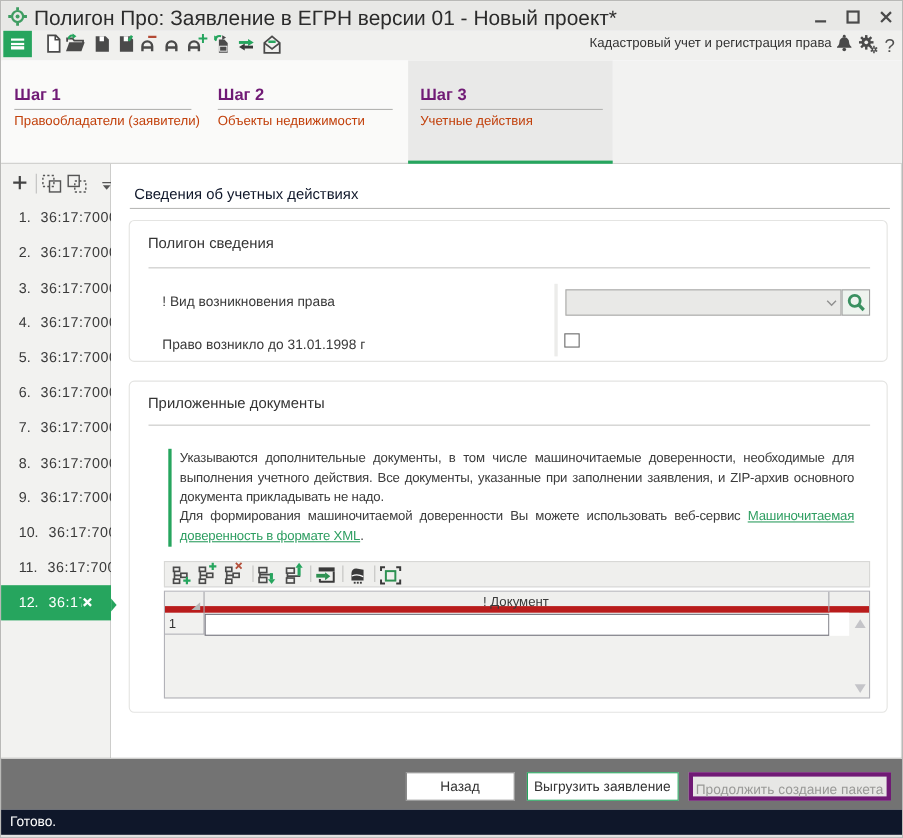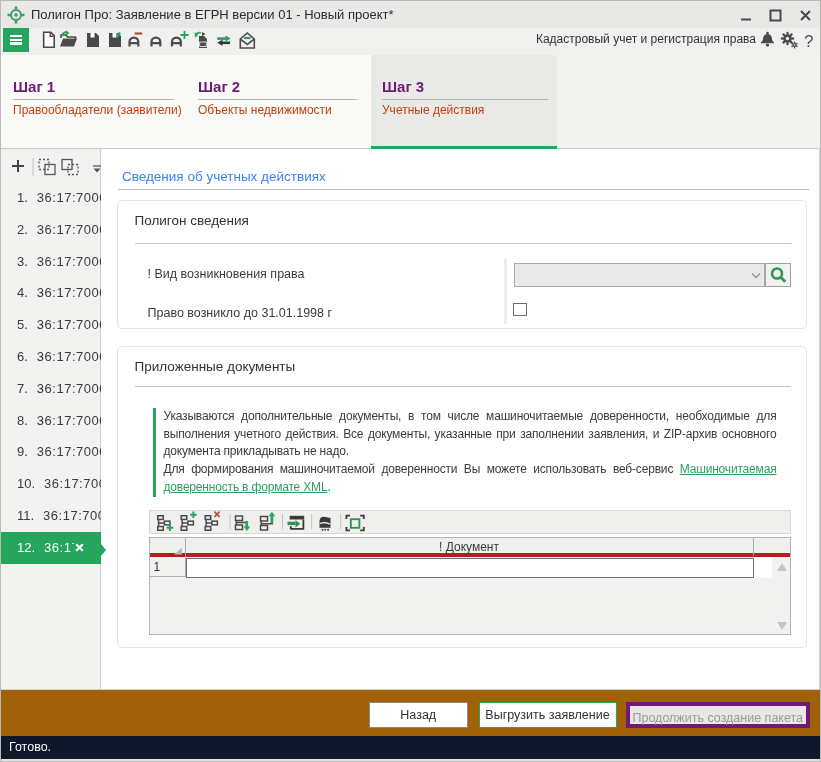--- a/index.html
+++ b/index.html
@@ -1,21 +1,21 @@
 <!DOCTYPE html>
 <html lang="ru"><head>
 <meta charset="utf-8">
 <style>
   html,body{margin:0;padding:0;}
   body{width:821px;height:762px;overflow:hidden;font-family:"Liberation Sans",sans-serif;}
   .win{position:relative;width:819px;height:760px;border:1px solid #b9b9b7;background:#fff;overflow:hidden;}
   .abs{position:absolute;}
   
   .titlebar{position:absolute;left:0;top:0;width:819px;height:27px;background:#e8e8e6;}
-  .apptitle{position:absolute;left:30px;top:6px;font-size:13px;color:#2b2b2b;}
+  .apptitle{position:absolute;left:30px;top:6px;font-size:19px;color:#2b2b2b;}
   
   .toolbar{position:absolute;left:0;top:27px;width:819px;height:27px;background:#f0f0ee;}
   .hamb{position:absolute;left:2px;top:0px;width:26px;height:24px;background:#26a55e;}
   .hamb div{position:absolute;left:7px;width:12px;height:2.2px;background:#fff;}
   .tbright{position:absolute;top:3.5px;right:64px;font-size:12px;color:#333;}
   
   .tabs{position:absolute;left:0;top:54px;width:819px;height:94px;background:#fafaf9;border-bottom:1px solid #c9c9c7;box-sizing:border-box;}
   .tabsrest{position:absolute;left:556px;top:0;width:263px;height:93px;background:#f2f2f1;}
   .tab{position:absolute;top:0;height:93px;}
   .tab.active{background:#e9e9e8;border-bottom:3px solid #26a55e;box-sizing:border-box;height:94px;}
@@ -23,21 +23,21 @@
   .tabline{height:1px;background:#b4b4b2;margin-top:4px;}
   .tabsub{font-size:12px;color:#c2410c;margin-top:3px;white-space:nowrap;}
   
   .sidebar{position:absolute;left:0;top:148px;width:100px;height:541px;background:#f2f2f0;border-right:1px solid #cdcdcb;box-sizing:border-box;}
   .sitem{position:absolute;left:0;width:100px;height:32px;line-height:32px;font-size:13px;color:#3a3a3a;white-space:nowrap;overflow:hidden;}
   .sitem .num{display:inline-block;margin-left:16px;}
   .sitem .txt{margin-left:9px;letter-spacing:0.5px;}
   .sitem.sel{background:#26a55e;color:#fff;}
   
   .content{position:absolute;left:100px;top:148px;width:719px;height:541px;background:#fff;}
-  .ctitle{position:absolute;left:21px;top:19.5px;font-size:13.5px;color:#3b82f6;}
+  .ctitle{position:absolute;left:21px;top:19.5px;font-size:13.5px;color:#0f172a;}
   .chr{position:absolute;left:17px;top:40px;width:691px;height:1px;background:#b9b9b7;}
   .panel{position:absolute;left:15.5px;width:690px;border:1px solid #e4e4e2;border-radius:5px;background:#fff;box-sizing:border-box;}
   .p1{top:51px;height:129px;}
   .p2{top:197px;height:302px;}
   .ptitle{position:absolute;left:17px;top:12px;font-size:13.5px;color:#333;}
   .phr{position:absolute;left:17px;right:15px;height:1px;background:#c7c7c5;}
   .scrollline{position:absolute;left:718px;top:0;width:1px;height:541px;background:#d8d8d6;}
   
   .lab{position:absolute;font-size:12.5px;color:#3a3a3a;}
   .vsep{position:absolute;left:386px;top:57px;width:3.5px;height:66px;background:#ececea;}
@@ -45,30 +45,30 @@
   .srchbtn{position:absolute;left:647.5px;top:61.5px;width:25.5px;height:24.5px;background:#eef3ee;border:1px solid #a0a0a0;box-sizing:border-box;}
   .checkbox{position:absolute;left:395.5px;top:101.5px;width:14px;height:13.5px;border:1.5px solid #6a6a6a;background:#fff;box-sizing:border-box;}
   
   .info{position:absolute;left:35px;top:61px;width:613px;border-left:3px solid #26a55e;padding-left:8px;}
   .info p{margin:0;font-size:12px;line-height:17.7px;color:#3b3b3b;text-align:justify;letter-spacing:-0.18px;}
   .info a{color:#2e9e61;text-decoration:underline;}
   
   .gtoolbar{position:absolute;left:31px;top:163px;width:642px;height:24px;background:#efefed;border:1px solid #d8d8d6;box-sizing:border-box;}
   
   .grid{position:absolute;left:31px;top:190px;width:642px;height:98px;background:#f1f1ef;border:1px solid #b2b2b8;box-sizing:border-box;}
-  .ghead{position:absolute;left:0;top:0;width:640px;height:19px;background:#efefed;border-bottom:4px solid #b91c1c;box-sizing:border-box;}
+  .ghead{position:absolute;left:0;top:0;width:640px;height:19px;background:#efefed;border-bottom:6px solid #b91c1c;box-sizing:border-box;}
   .gcell1{position:absolute;left:0;top:0;width:36px;height:19px;border-right:1px solid #a6a6ab;box-sizing:border-box;}
   .gheadtxt{position:absolute;left:36px;top:0;width:568px;height:18px;border-right:1px solid #a6a6ab;box-sizing:border-box;text-align:center;font-size:12px;color:#3a3a3a;line-height:18px;}
   .grownum{position:absolute;left:0;top:19px;width:36px;height:20px;font-size:12px;color:#333;border-right:1px solid #a6a6ab;box-sizing:border-box;border-bottom:1px solid #b2b2b8;}
   .ginput{position:absolute;left:36px;top:20px;width:568px;height:19.5px;background:#fff;border:1px solid #71717a;box-sizing:border-box;}
   .gstub{position:absolute;left:604px;top:19px;width:18px;height:20.5px;background:#fff;}
   .gup{position:absolute;left:627px;top:24.5px;width:0;height:0;border-left:5px solid transparent;border-right:5px solid transparent;border-bottom:8px solid #c4c4c8;}
   .gdown{position:absolute;left:627px;top:84px;width:0;height:0;border-left:5px solid transparent;border-right:5px solid transparent;border-top:8px solid #c4c4c8;}
   
-  .footer{position:absolute;left:0;top:688px;width:819px;height:47px;background:#a16207;border-top:1px solid #d0d0ce;box-sizing:border-box;}
+  .footer{position:absolute;left:0;top:688px;width:819px;height:47px;background:#737373;border-top:1px solid #d0d0ce;box-sizing:border-box;}
   .btn{position:absolute;top:12px;height:26px;background:#fff;border:1px solid #8a8a8a;box-sizing:border-box;font-size:12.5px;color:#333;text-align:center;line-height:24px;}
   .btn.green{border-color:#26a55e;}
   .btn.disabled{background:#e7e7e5;border:4px solid #701a75;color:#9a9a98;}
   
   .status{position:absolute;left:0;top:735px;width:819px;height:23px;background:#0f172a;color:#fff;font-size:12.5px;line-height:23px;padding-left:8px;box-sizing:border-box;}
   .bottomstrip{position:absolute;left:0;top:758px;width:819px;height:2px;background:#e2e2e0;}
 </style>
 </head>
 <body>
 <div class="win">

